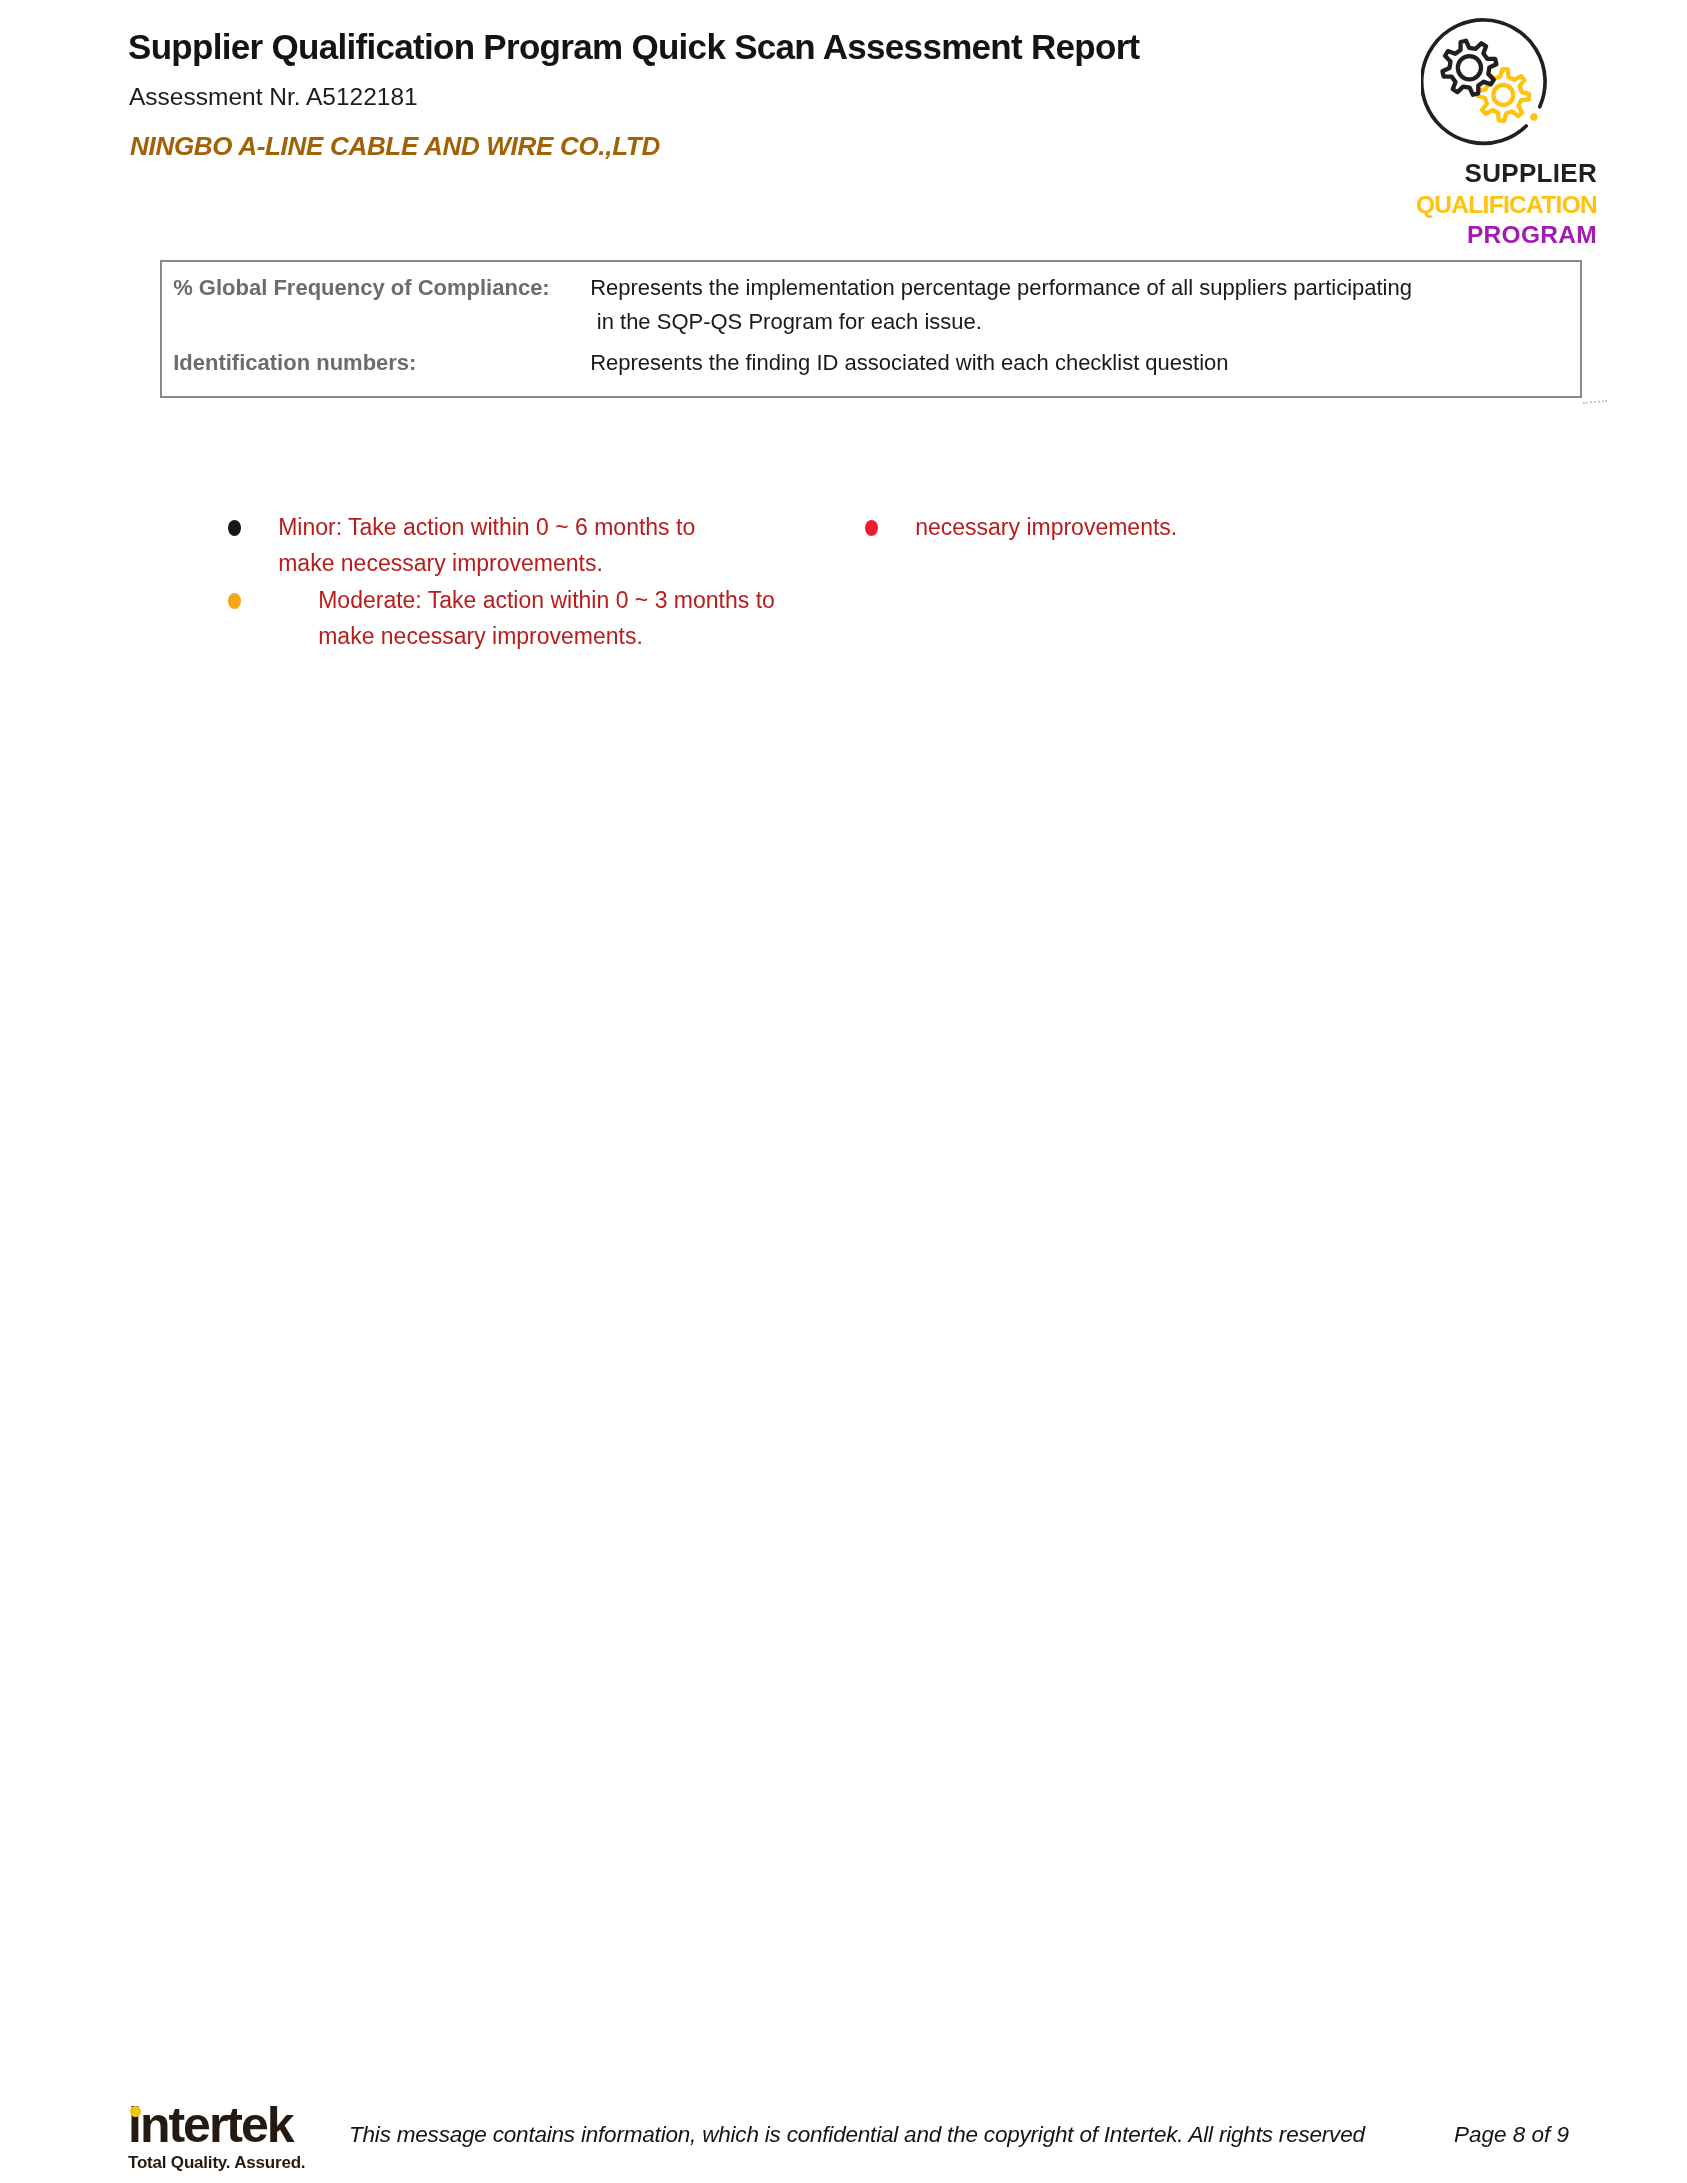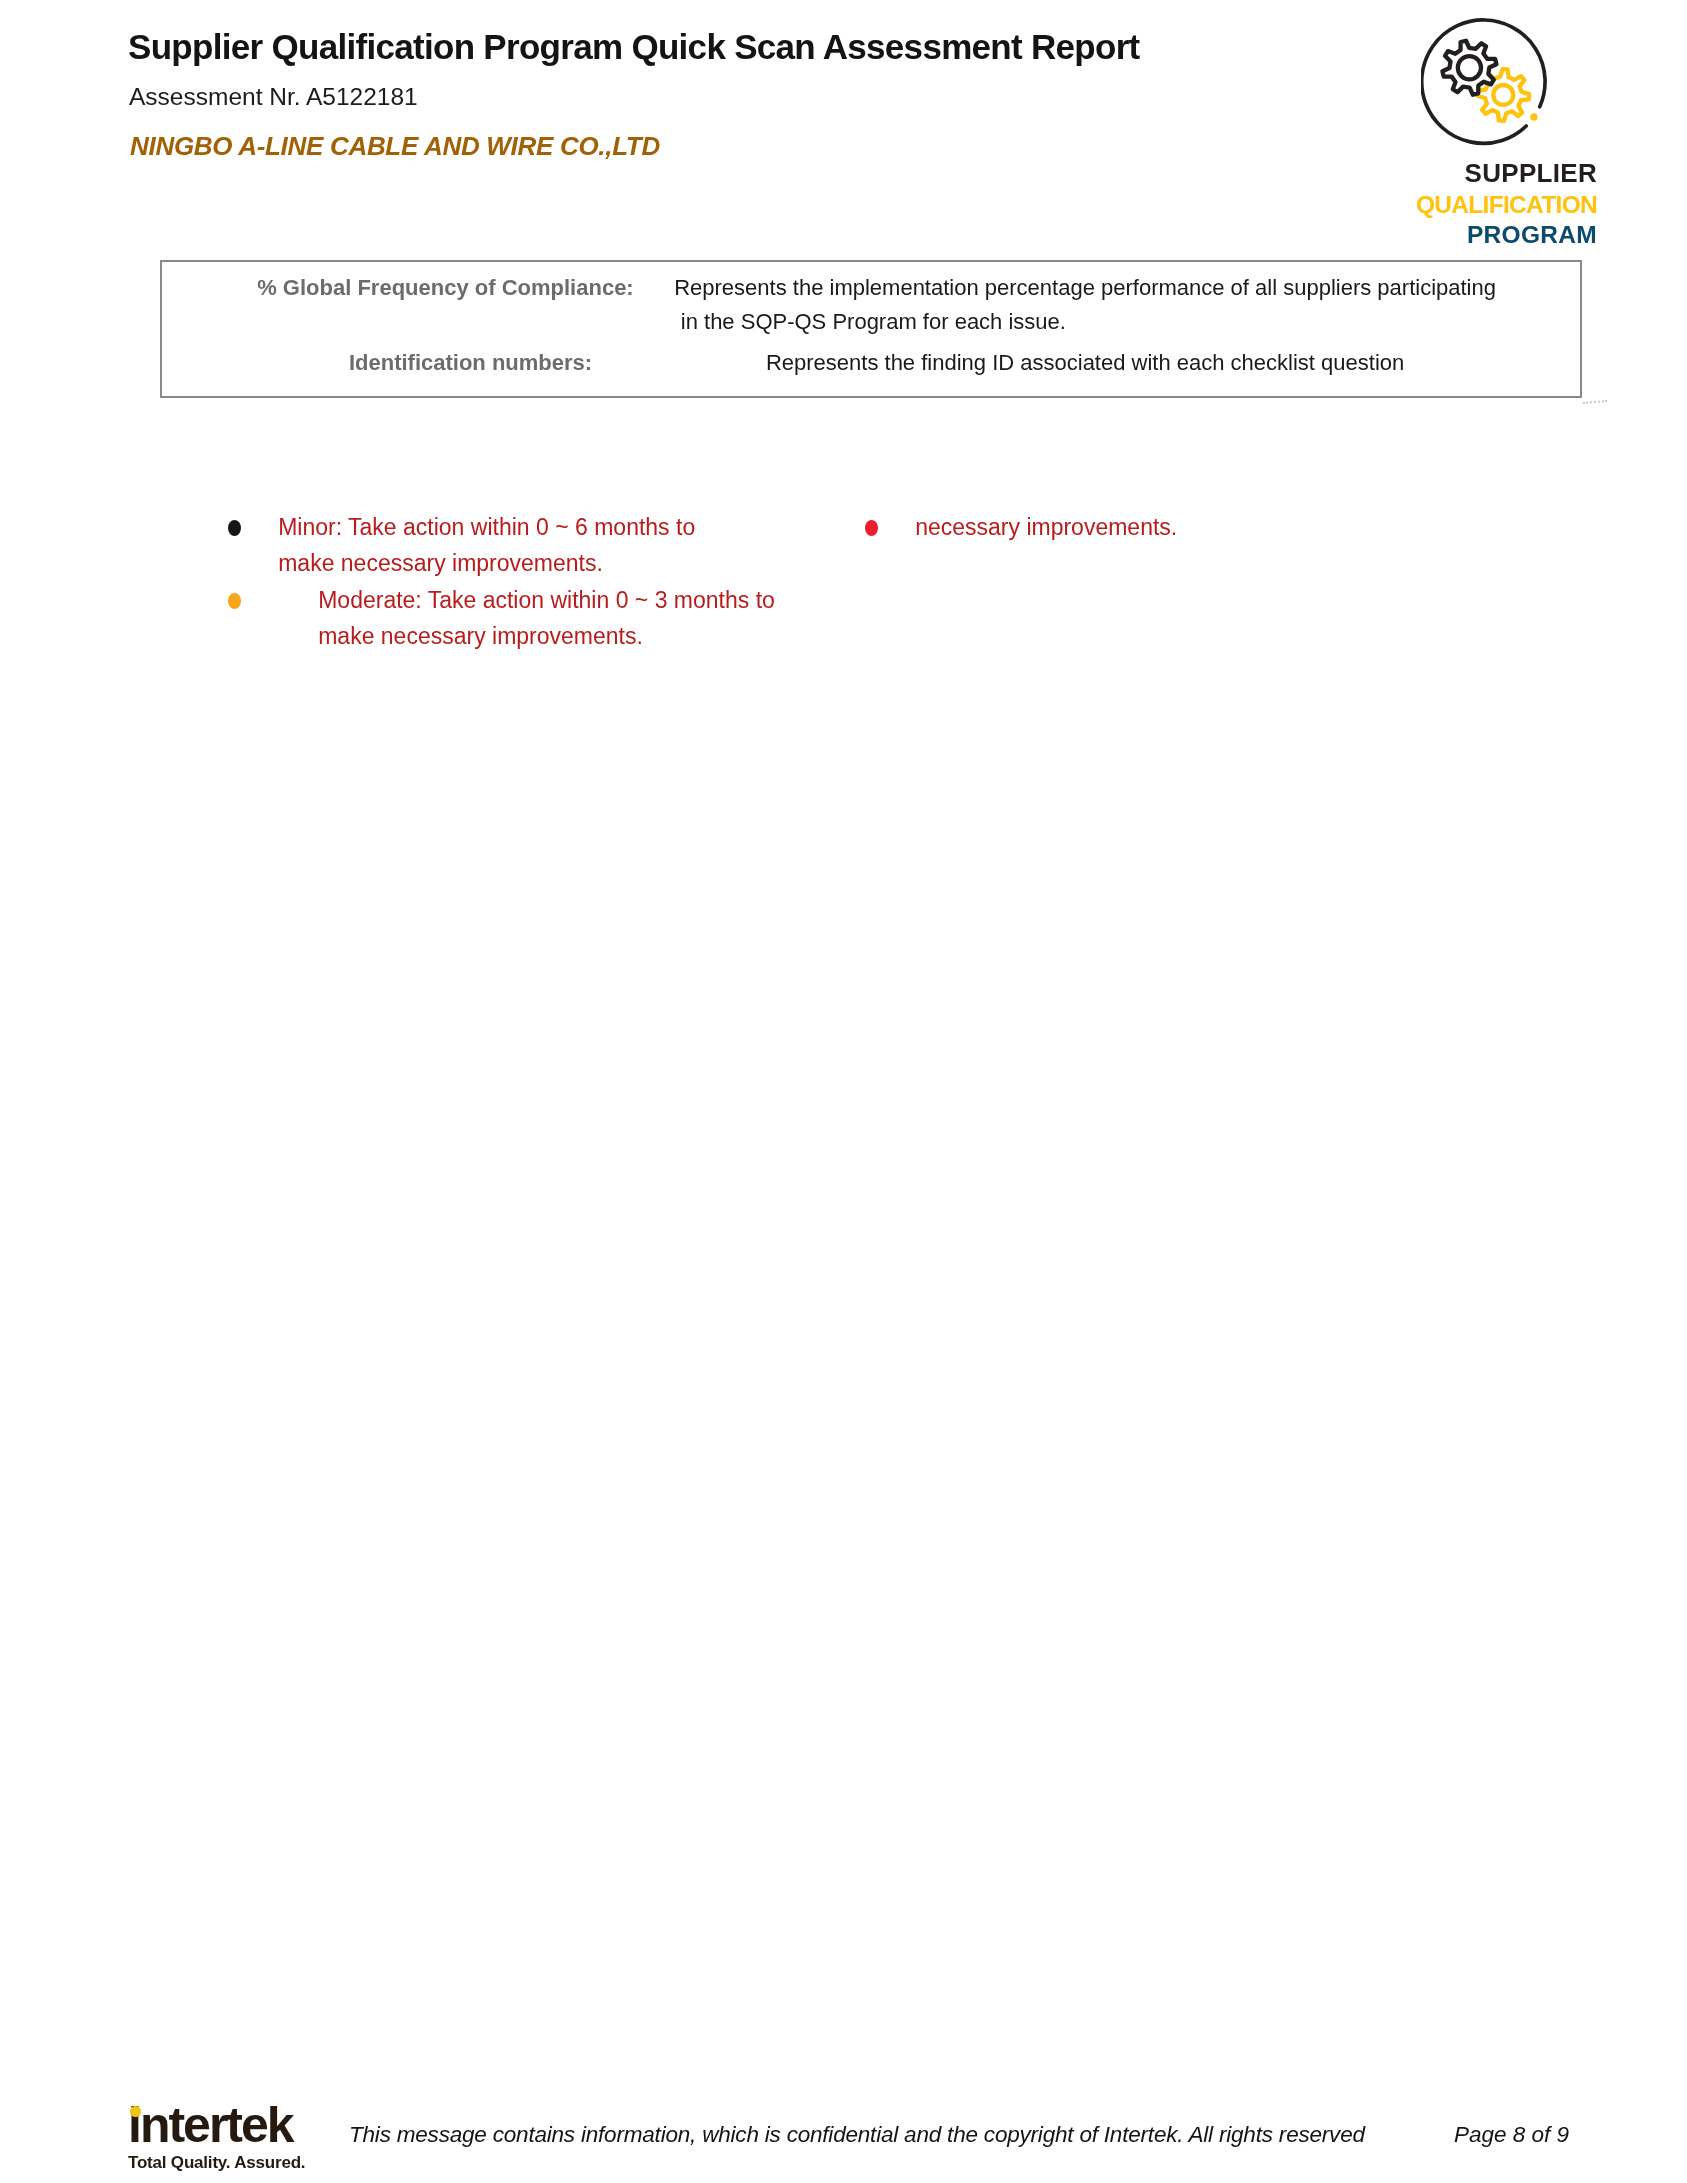--- a/index.html
+++ b/index.html
@@ -15,27 +15,27 @@
   .assessment{position:absolute;left:129px;top:83px;font-size:24.5px;color:#1c1c1c;}
   .company{
     position:absolute;left:130px;top:131px;font-size:26px;font-weight:bold;
     font-style:italic;color:#a16207;letter-spacing:-0.3px;white-space:nowrap;
   }
   
   .sqp-logo{position:absolute;left:1379px;top:12px;width:218px;text-align:right;}
   .sqp-logo svg{display:block;margin:0 auto;width:134px;height:138px;}
   .sqp-l1{font-size:26px;font-weight:bold;color:#231F20;letter-spacing:0.3px;margin-top:8px;}
   .sqp-l2{font-size:24.5px;font-weight:bold;color:#FFC20E;letter-spacing:-0.7px;margin-top:2px;}
-  .sqp-l3{font-size:24.5px;font-weight:bold;color:#0c4a6e;letter-spacing:0.3px;margin-top:2px;}
+  .sqp-l3{font-size:24.5px;font-weight:bold;color:#a21caf;letter-spacing:0.3px;margin-top:2px;}
   
   .info-box{
     position:absolute;left:160px;top:260px;width:1422px;height:138px;
     border:2px solid #8a8a8a;box-sizing:border-box;padding:8.6px 0 0 11.2px;
   }
-  .info-row{display:flex;align-items:flex-start;justify-content:center;}
+  .info-row{display:flex;align-items:flex-start;}
   .info-row.second{margin-top:7.3px;}
   .info-label{
     width:417px;flex:0 0 417px;font-size:22px;font-weight:bold;color:#6c6c6c;
     line-height:34px;
   }
   .info-desc{font-size:22px;color:#1a1a1a;line-height:34px;}
   .info-desc .line2{margin-left:6.6px;}
   .smudge{
     position:absolute;left:1583px;top:401px;width:24px;height:0;
     border-top:2px dotted #9a9a9a;opacity:0.55;transform:rotate(-4deg);

